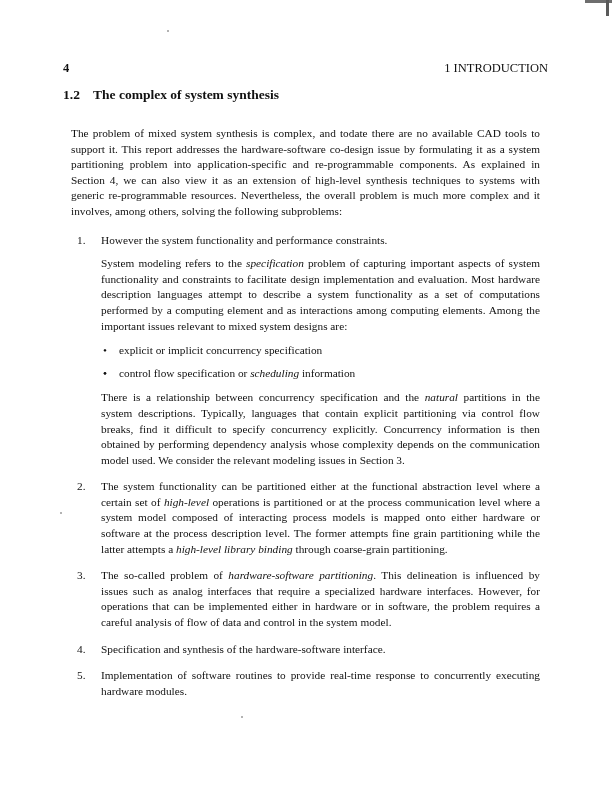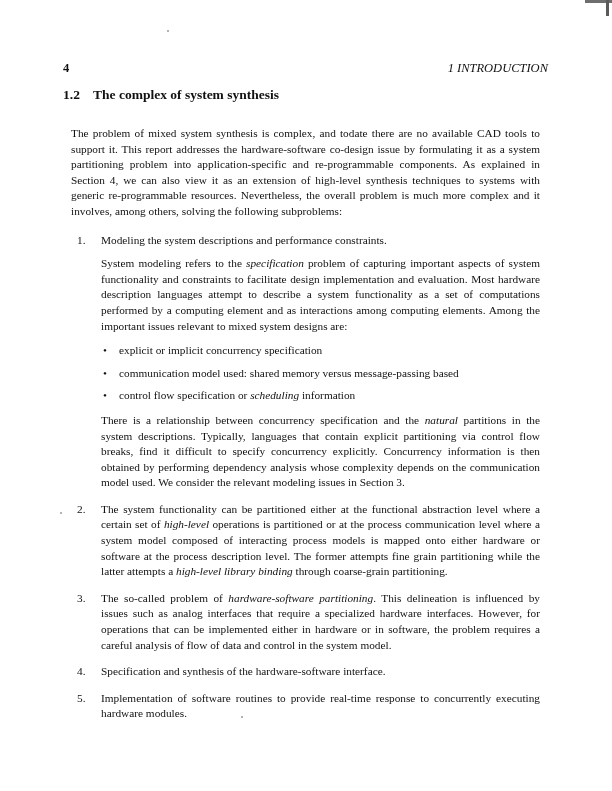--- a/index.html
+++ b/index.html
@@ -3,21 +3,21 @@
 <meta charset="utf-8">
 <style>
   html, body { margin: 0; padding: 0; background: #ffffff; }
   body { width: 612px; height: 791px; position: relative; overflow: hidden;
          font-family: "Liberation Serif", "DejaVu Serif", serif; color: #111; }
   .scan-edge-top { position: absolute; left: 585px; top: 0; width: 27px; height: 3px; background: #6e6e6e; }
   .scan-edge-right { position: absolute; left: 606px; top: 0; width: 3px; height: 16px; background: #5a5a5a; }
   .scan-speck { position: absolute; width: 2px; height: 2px; background: #9a9a9a; border-radius: 1px; }
   .running-head { position: absolute; top: 61px; left: 63px; width: 485px; font-size: 12.5px; }
   .page-num { position: absolute; left: 0; font-weight: bold; }
-  .chapter { position: absolute; right: 0; font-style: italic; }
+  .chapter { position: absolute; right: 0; }
   .section-title { position: absolute; top: 87px; left: 63px; font-size: 13.5px; font-weight: bold; }
   .section-title .num { margin-right: 10px; }
   .body { position: absolute; top: 118px; left: 63px; width: 485px; font-size: 11.3px; line-height: 15.6px; text-align: justify; }
   p { margin: 8px; }
   ol.subproblems { list-style: none; margin: 13px 0 0 0; padding: 0; }
   ol.subproblems > li { position: relative; padding-left: 16px; margin-bottom: 11px; margin-left: 14px; }
   .item-num { position: absolute; left: 0; top: 0; }
   .item-head { margin-bottom: 7px; }
   .item-body { margin-bottom: 0; }
   ul.issues { list-style: none; padding: 0; margin: 9px 0 9px 10px; }
@@ -43,25 +43,25 @@
   <span class="num">1.2</span>
   <span>The complex of system synthesis</span>
 </div>
 
 <div class="body">
   <p>The problem of mixed system synthesis is complex, and todate there are no available CAD tools to support it. This report addresses the hardware-software co-design issue by formulating it as a system partitioning problem into application-specific and re-programmable components. As explained in Section 4, we can also view it as an extension of high-level synthesis techniques to systems with generic re-programmable resources. Nevertheless, the overall problem is much more complex and it involves, among others, solving the following subproblems:</p>
 
   <ol class="subproblems">
     <li>
       <span class="item-num">1.</span>
-      <p class="item-head">Modeling the system descriptions and performance constraints.</p>
+      <p class="item-head">However the system functionality and performance constraints.</p>
       <p class="item-body"><span>System modeling refers to the </span><em>specification</em><span> problem of capturing important aspects of system functionality and constraints to facilitate design implementation and evaluation. Most hardware description languages attempt to describe a system functionality as a set of computations performed by a computing element and as interactions among computing elements. Among the important issues relevant to mixed system designs are:</span></p>
       <ul class="issues">
         <li><span class="bullet">•</span><span>explicit or implicit concurrency specification</span></li>
-        <li><span class="bullet">•</span><span>communication model used: shared memory versus message-passing based</span></li>
+        <li><span class="bullet">•</span></li>
         <li><span class="bullet">•</span><span>control flow specification or </span><em>scheduling</em><span> information</span></li>
       </ul>
       <p class="item-body"><span>There is a relationship between concurrency specification and the </span><em>natural</em><span> partitions in the system descriptions. Typically, languages that contain explicit partitioning via control flow breaks, find it difficult to specify concurrency explicitly. Concurrency information is then obtained by performing dependency analysis whose complexity depends on the communication model used. We consider the relevant modeling issues in Section 3.</span></p>
     </li>
 
     <li>
       <span class="item-num">2.</span>
       <p class="item-body"><span>The system functionality can be partitioned either at the functional abstraction level where a certain set of </span><em>high-level</em><span> operations is partitioned or at the process communication level where a system model composed of interacting process models is mapped onto either hardware or software at the process description level. The former attempts fine grain partitioning while the latter attempts a </span><em>high-level library binding</em><span> through coarse-grain partitioning.</span></p>
     </li>
 

